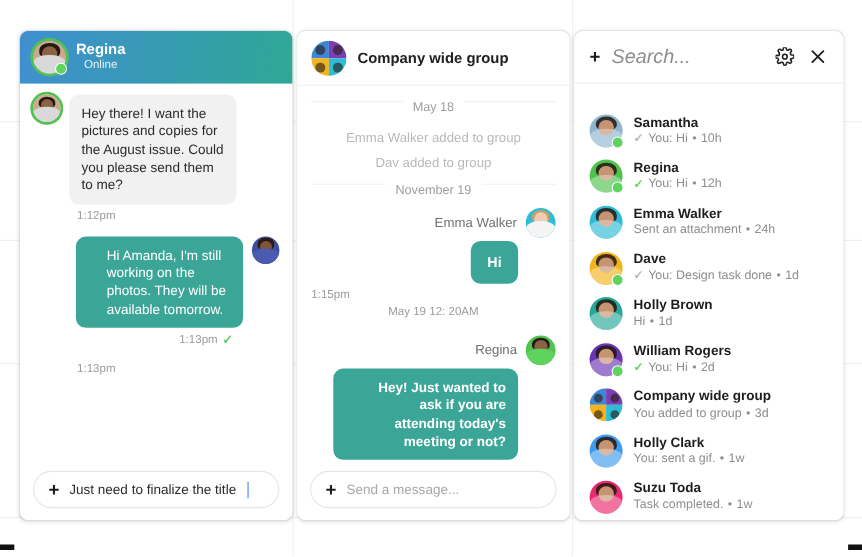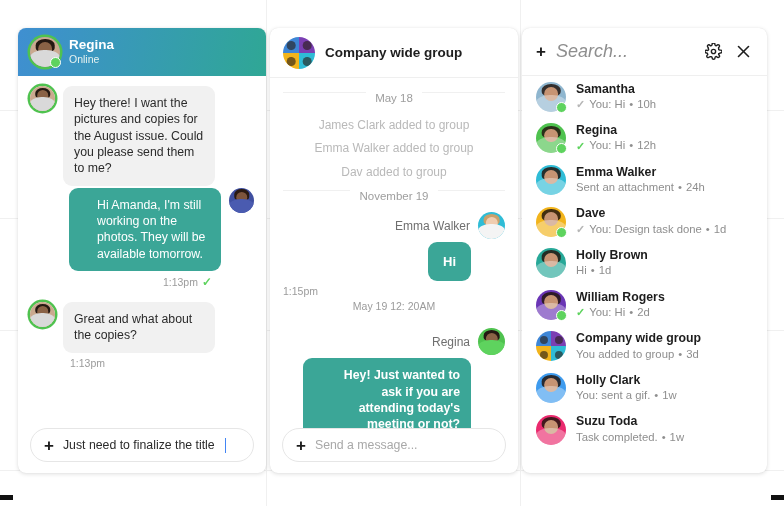--- a/index.html
+++ b/index.html
@@ -21,21 +21,21 @@
   #panel-left{left:18px;top:28px;width:248px;height:445px;}
   #panel-mid{left:270px;top:28px;width:248px;height:445px;}
   #panel-right{left:522px;top:28px;width:245px;height:445px;}
 
   
   .chat-header{
     height:48px;display:flex;align-items:center;gap:9px;padding:0 12px;
     background:linear-gradient(100deg,#3f8fd1 0%,#2fa795 100%);
   }
   .chat-header .name{color:#fff;font-size:13.5px;font-weight:bold;line-height:1.15;}
-  .chat-header .status{color:#e6f2f0;font-size:10.5px;line-height:1.3;}
+  .chat-header .status{color:#e6f2f0;font-size:10.5px;line-height:1.3;text-align:center;}
 
   .avatar{border-radius:50%;position:relative;flex:none;overflow:visible;
     background-size:cover;background-position:center;}
   .av-img{position:absolute;inset:0;border-radius:50%;overflow:hidden;}
   .av-img .face{position:absolute;left:0;right:0;bottom:0;height:56%;border-radius:46% 46% 0 0;}
   .av-img .head{position:absolute;left:50%;top:17%;width:46%;height:46%;border-radius:50%;transform:translateX(-50%);}
   .av-img .hair{position:absolute;left:50%;top:7%;width:62%;height:42%;border-radius:50% 50% 32% 32%;transform:translateX(-50%);}
   .ring{box-shadow:0 0 0 2.5px #4fc24f;}
   .dot{position:absolute;right:-1px;bottom:-1px;width:9px;height:9px;border-radius:50%;
        background:#5ed35e;border:1.5px solid #fff;}
@@ -82,21 +82,21 @@
   .sender{display:flex;align-items:center;justify-content:flex-end;gap:8px;margin:6px 0 3px;}
   .sender .nm{font-size:12px;color:#6f6f6f;}
   .mini-stamp{font-size:10.5px;color:#9b9b9b;line-height:1.42;}
 
   
   .search-bar{height:48px;display:flex;align-items:center;gap:10px;padding:0 14px;
     border-bottom:1px solid #efefef;box-sizing:border-box;}
   .search-bar .ph{flex:1;font-size:18px;color:#8e8e8e;font-style:italic;}
   .icon-btn{width:20px;height:20px;display:flex;align-items:center;justify-content:center;color:#1f1f1f;}
 
-  .contacts{height:calc(100% - 48px);overflow:hidden;}
+  .contacts{height:calc(100% - 48px);overflow:hidden;margin-top:22px;}
   .contact{display:flex;align-items:center;gap:10px;padding:5.5px 14px;}
   .contact .nm{font-size:12.3px;font-weight:bold;color:#1d1d1d;line-height:1.25;}
   .contact .sub{font-size:11.3px;color:#8e8e8e;line-height:1.35;display:flex;align-items:center;gap:4px;white-space:nowrap;}
   .contact .sub .tick{font-size:11px;}
 
   .mark{position:absolute;width:13px;height:5px;background:#111;}
 </style>
 </head>
 <body>
 
@@ -132,46 +132,37 @@
       <div class="row">
         <div class="avatar ring" style="width:25px;height:25px">
           <div class="av-img" style="background:#caa98f">
             <div class="hair" style="background:#241812"></div>
             <div class="head" style="background:#8a6246"></div>
             <div class="face" style="background:#d9d9d9"></div>
           </div>
         </div>
         <div class="bubble in">Hey there! I want the pictures and copies for the August issue. Could you please send them to me?</div>
       </div>
+      <div class="stamp">1:12pm</div>
 
       <div class="row out">
         <div class="bubble out">Hi Amanda, I'm still working on the photos. They will be available tomorrow.</div>
         <div class="avatar" style="width:25px;height:25px">
           <div class="av-img" style="background:#3f4fa0">
             <div class="hair" style="background:#2a1a12"></div>
             <div class="head" style="background:#7d553c"></div>
             <div class="face" style="background:#4a5bb0"></div>
           </div>
         </div>
       </div>
       <div class="stamp r">
         <span>1:13pm</span>
         <span class="tick">✓</span>
       </div>
 
-      <div class="row">
-        <div class="avatar ring" style="width:25px;height:25px">
-          <div class="av-img" style="background:#caa98f">
-            <div class="hair" style="background:#241812"></div>
-            <div class="head" style="background:#8a6246"></div>
-            <div class="face" style="background:#d9d9d9"></div>
-          </div>
-        </div>
-        <div class="bubble in">Great and what about the copies?</div>
-      </div>
       <div class="stamp">1:13pm</div>
 
       <div class="composer">
         <span class="plus">+</span>
         <span class="val">Just need to finalize the title</span>
         <span class="caret"></span>
       </div>
     </div>
   </div>
 
@@ -184,21 +175,20 @@
         <span style="background:#2fbcd6"></span>
       </div>
       <div class="title">Company wide group</div>
     </div>
 
     <div class="mid-body">
       <div class="datesep">
         <span>May 18</span>
       </div>
 
-      <div class="sysline">James Clark added to group</div>
       <div class="sysline">Emma Walker added to group</div>
       <div class="sysline">Dav added to group</div>
 
       <div class="datesep">
         <span>November 19</span>
       </div>
 
       <div class="sender">
         <span class="nm">Emma Walker</span>
         <div class="avatar" style="width:27px;height:27px">

